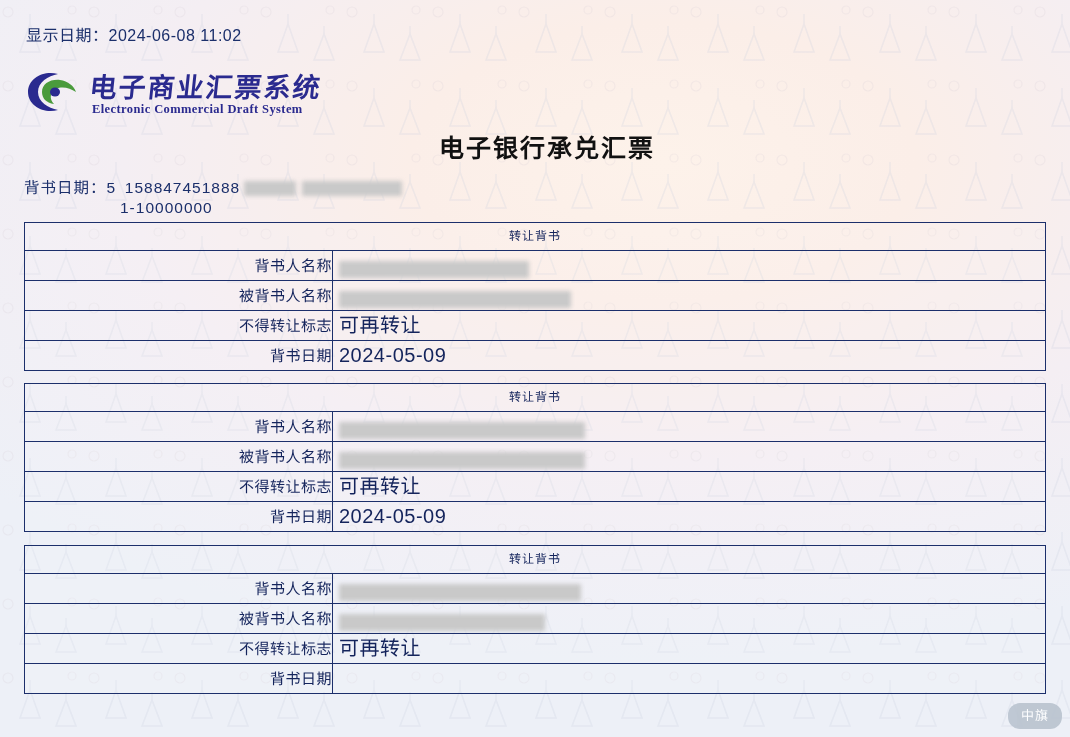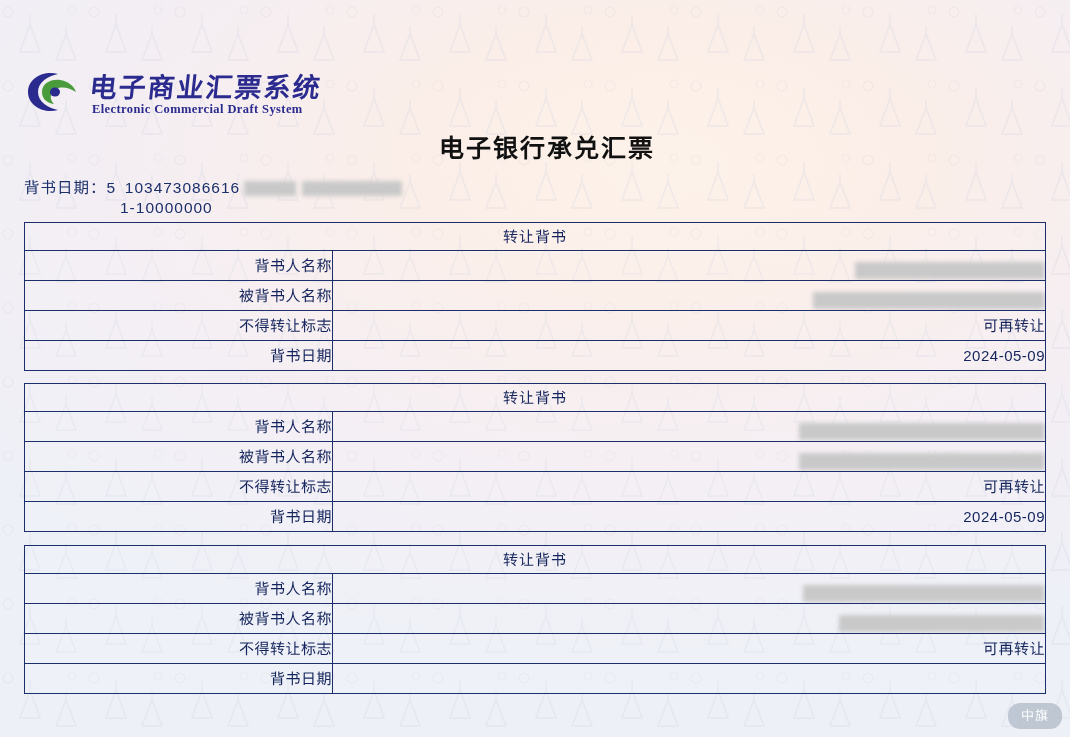--- a/index.html
+++ b/index.html
@@ -131,54 +131,53 @@
     left: 24px;
     width: 1022px;
     border: 1.5px solid #1c2f6b;
     box-sizing: border-box;
     background: rgba(255,255,255,0.10);
   }
   .et-title {
     height: 27px;
     line-height: 27px;
     text-align: center;
-    font-size: 15px;
+    font-size: 12px;
     color: #14245c;
     border-bottom: 1px solid #1c2f6b;
     letter-spacing: 1px;
   }
   .et-row {
     display: flex;
     height: 29px;
     border-bottom: 1px solid #1c2f6b;
   }
-  .et-row:last-child { border-bottom: none; gap: 11px; }
+  .et-row:last-child { border-bottom: none; }
   .et-label {
     width: 308px;
     flex: 0 0 308px;
     text-align: right;
     padding-right: 0;
     box-sizing: border-box;
     line-height: 29px;
     font-size: 15px;
     color: #14245c;
     border-right: 1px solid #1c2f6b;
     letter-spacing: 0.5px;
   }
   .et-value {
     flex: 1 1 auto;
     line-height: 29px;
     padding-left: 6px;
-    font-size: 15px;
+    font-size: 20px;
     color: #14245c;
     letter-spacing: 0.5px;
     position: relative;
     overflow: hidden;
     white-space: nowrap;
-    text-align: right;
   }
   .et-value .redact {
     height: 17px;
     margin-top: 6px;
   }
 
   
   #badge {
     position: absolute;
     right: 8px;
@@ -211,35 +210,38 @@
         </g>
         <g fill="none" stroke="#d4cbd4" stroke-width="1.2" opacity="0.4">
           <circle cx="8" cy="12" r="5"></circle>
           <circle cx="72" cy="10" r="4"></circle>
         </g>
       </pattern>
     </defs>
     <rect x="0" y="0" width="1070" height="737" fill="url(#wm)"></rect>
   </svg>
 
+  <div class="date-line">
+    <span>显示日期：</span><span>2024-06-08 11:02</span>
+  </div>
 
   <div id="logo-block">
     <svg id="logo-mark" viewBox="0 0 58 48">
       <path d="M4 24 C4 10, 20 2, 34 6 C24 8, 14 14, 14 24 C14 34, 24 40, 34 42 C20 46, 4 38, 4 24 Z" fill="#2a2a8f"></path>
       <path d="M18 24 C18 16, 26 11, 36 12 C44 13, 50 18, 52 24 C46 20, 38 18, 32 21 C26 24, 25 31, 30 36 C22 35, 18 30, 18 24 Z" fill="#4a9b3c"></path>
       <ellipse cx="31" cy="24" rx="5" ry="4.5" fill="#2a2a8f"></ellipse>
     </svg>
     <div id="logo-cn">电子商业汇票系统</div>
     <div id="logo-en">Electronic Commercial Draft System</div>
   </div>
 
   <div id="doc-title">电子银行承兑汇票</div>
 
   <div id="bill-no">
-    <span class="label">背书日期：</span><span class="val">5</span>&nbsp;&nbsp;<span class="val">103473086616</span><span class="redact" style="width:52px;margin-left:4px;"></span><span class="redact" style="width:100px;margin-left:6px;"></span>
+    <span class="label">背书日期：</span><span class="val">5</span>&nbsp;&nbsp;<span class="val">158847451888</span><span class="redact" style="width:52px;margin-left:4px;"></span><span class="redact" style="width:100px;margin-left:6px;"></span>
   </div>
   <div id="bill-no-line2">1-10000000</div>
 
   <div class="endorse-table" style="top:222px;">
     <div class="et-title">转让背书</div>
     <div class="et-row">
       <div class="et-label">背书人名称</div>
       <div class="et-value"><span class="redact" style="width:190px;"></span></div>
     </div>
     <div class="et-row">

